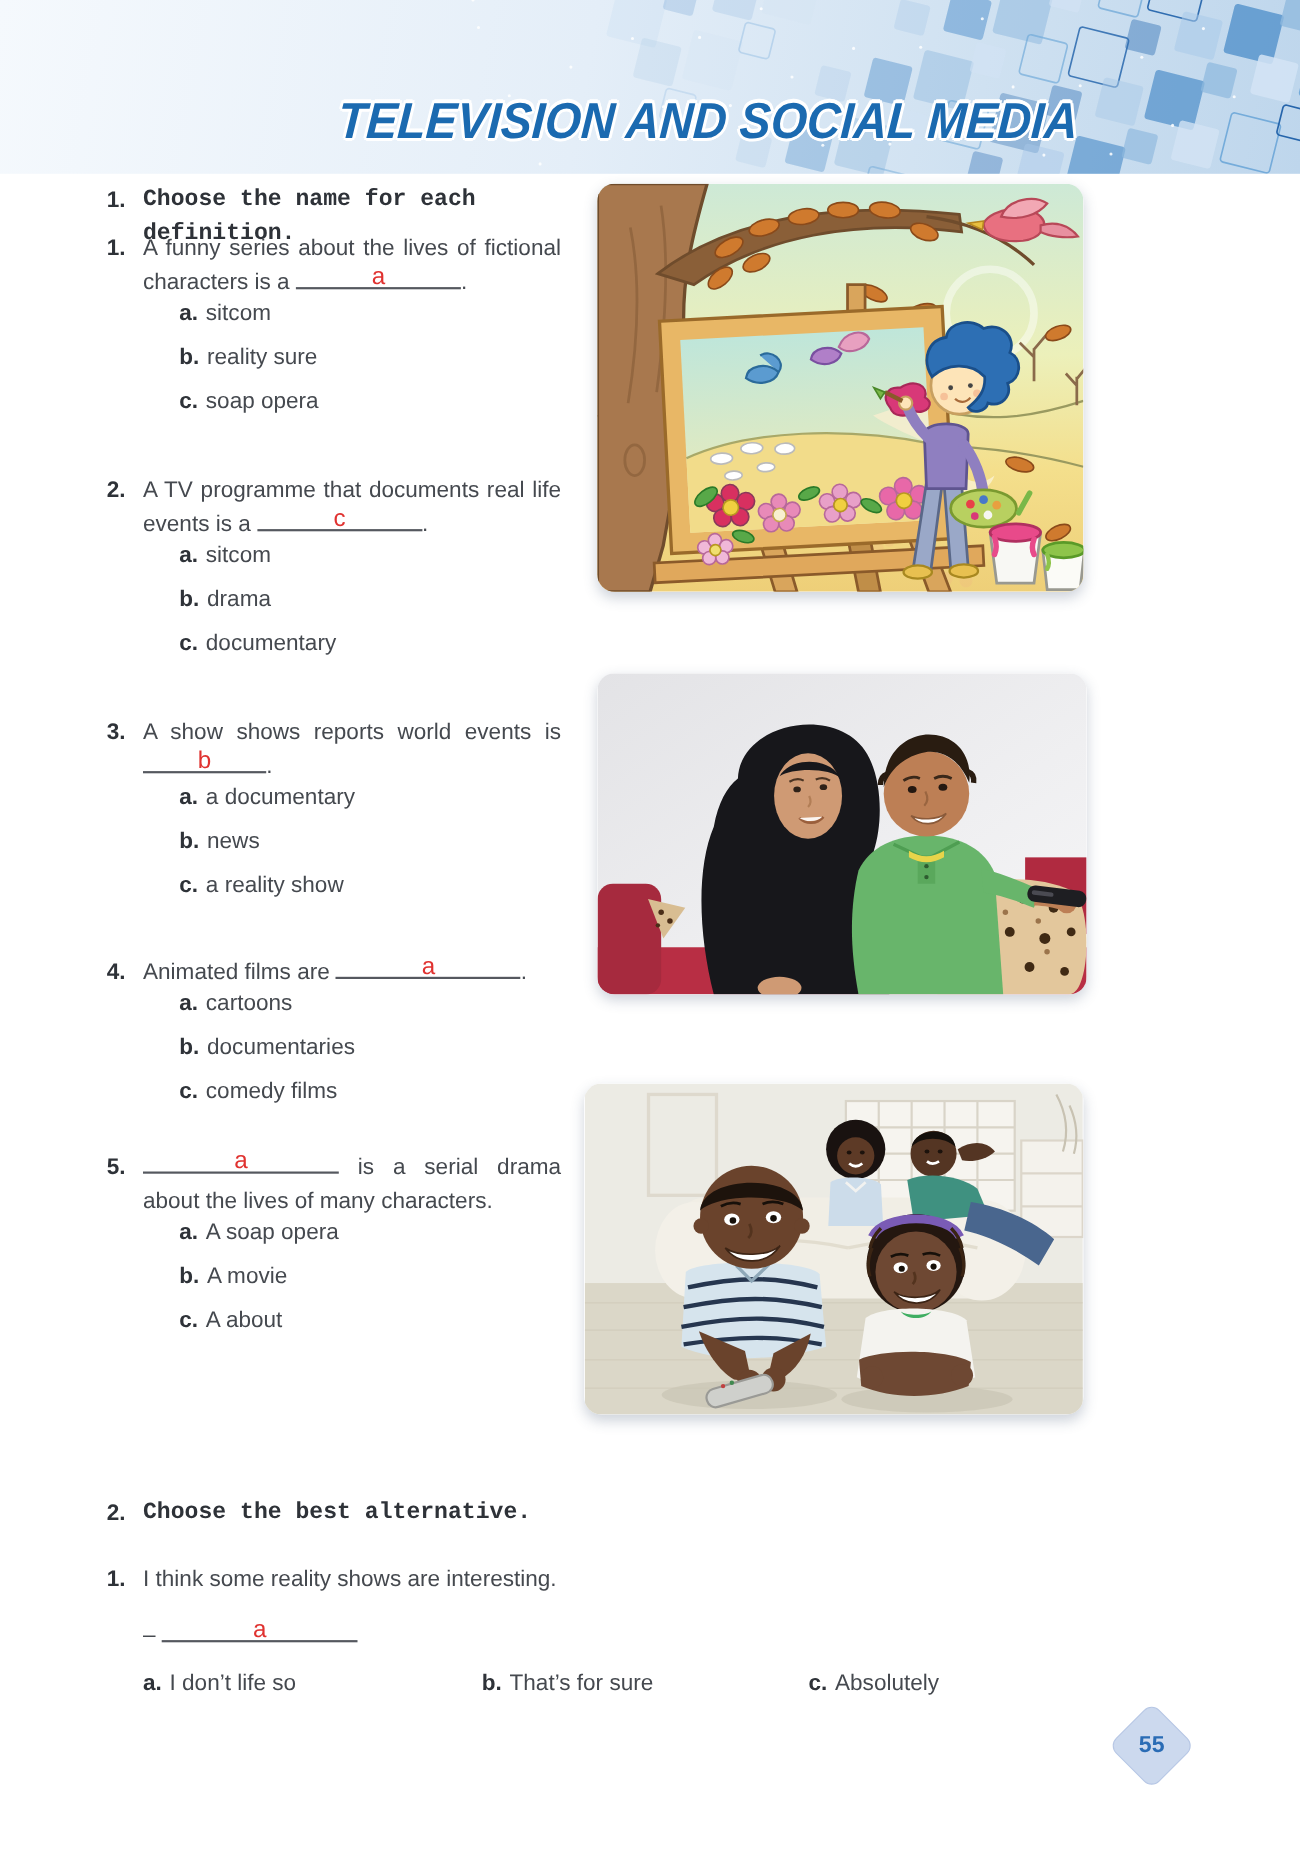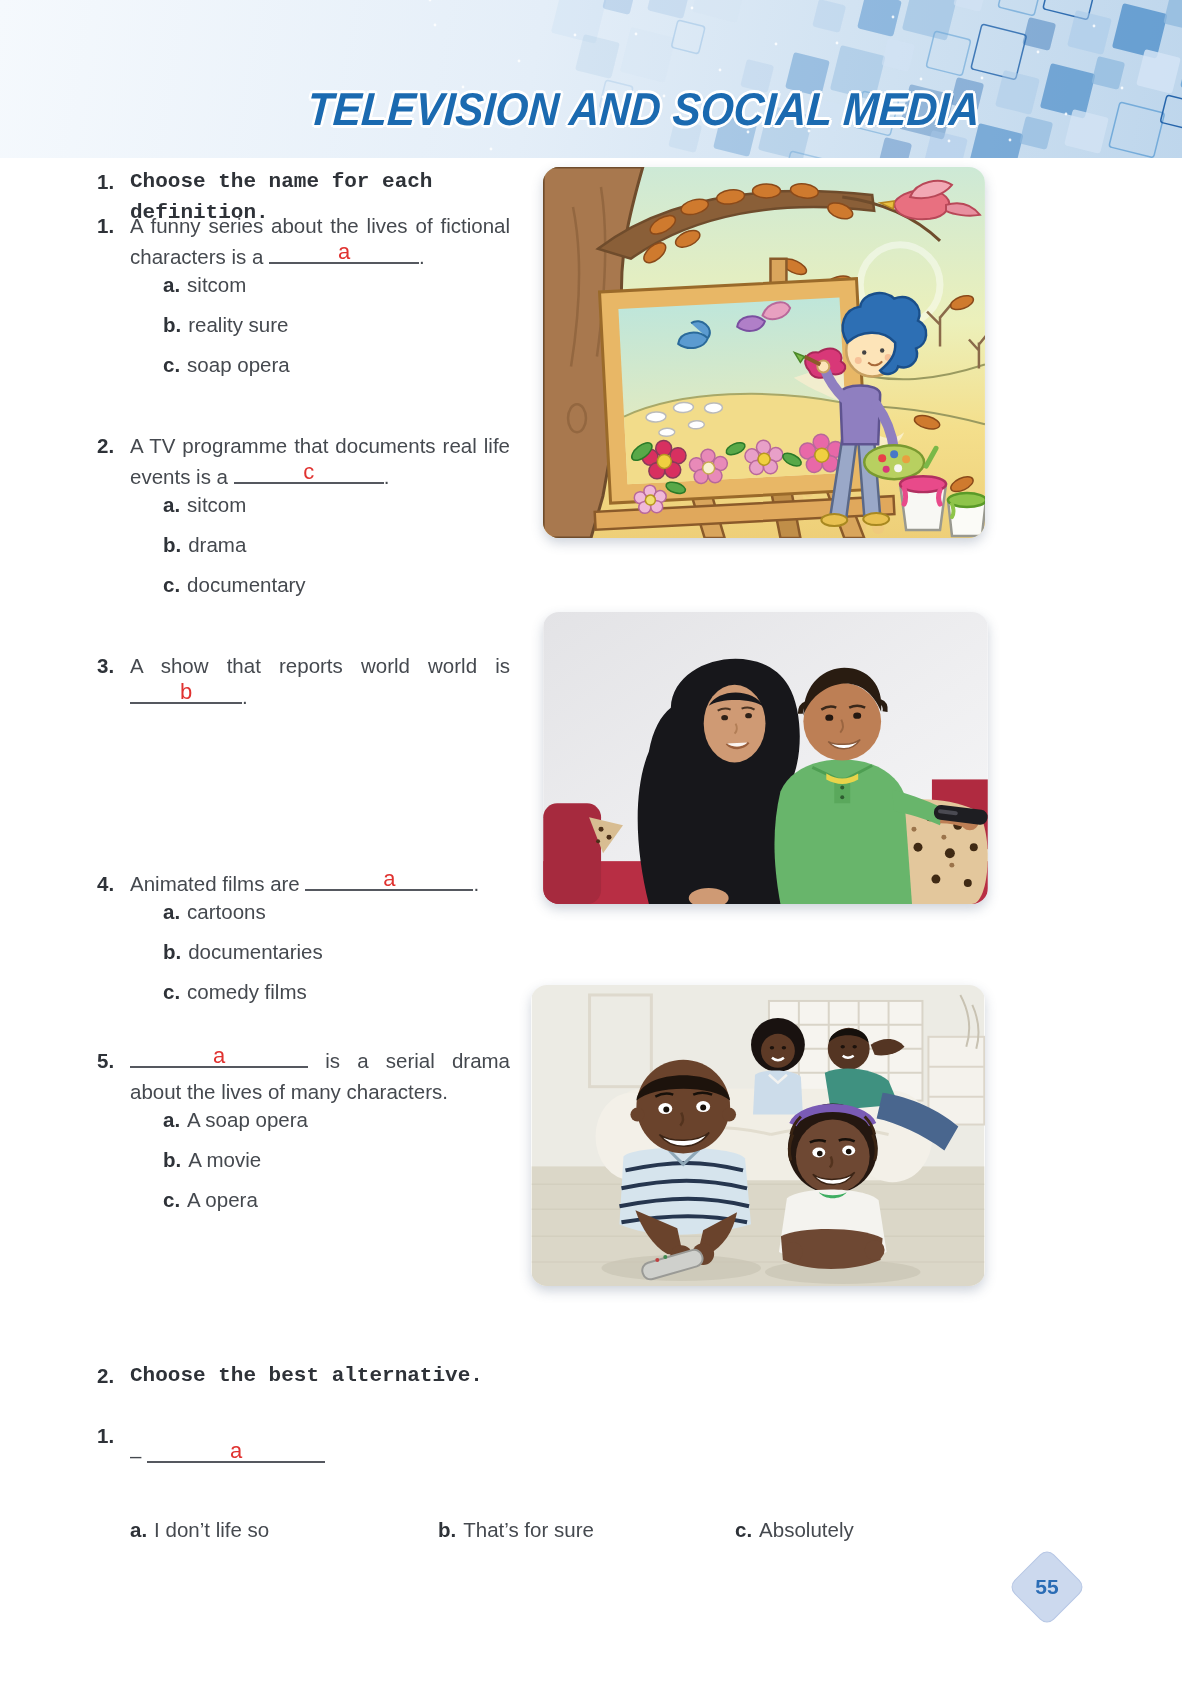--- a/index.html
+++ b/index.html
@@ -193,22 +193,27 @@
         <div class="opt"><b>a.</b><span>sitcom</span></div>
         <div class="opt"><b>b.</b><span>drama</span></div>
         <div class="opt"><b>c.</b><span>documentary</span></div>
       </div>
     </div>
   </div>
 
   <div class="block" style="top:650px">
     <span class="num">3.</span>
     <div class="body">
-      <p class="qtext"><span>A show that reports world world is</span>
+      <p class="qtext"><span>A show shows reports world events is</span>
         <span class="blank" style="width:112px"><i class="ans">b</i></span><span>.</span></p>
+      <div class="opts">
+        <div class="opt"><b>a.</b><span>a documentary</span></div>
+        <div class="opt"><b>b.</b><span>news</span></div>
+        <div class="opt"><b>c.</b><span>a reality show</span></div>
+      </div>
     </div>
   </div>
 
   <div class="block" style="top:868px">
     <span class="num">4.</span>
     <div class="body">
       <p class="qtext noj"><span>Animated films are</span>
         <span class="blank" style="width:168px"><i class="ans">a</i></span><span>.</span></p>
       <div class="opts">
         <div class="opt"><b>a.</b><span>cartoons</span></div>
@@ -219,33 +224,34 @@
   </div>
 
   <div class="block" style="top:1045px">
     <span class="num">5.</span>
     <div class="body">
       <p class="qtext"><span class="blank" style="width:178px"><i class="ans">a</i></span>
         <span>is a serial drama about the lives of many characters.</span></p>
       <div class="opts">
         <div class="opt"><b>a.</b><span>A soap opera</span></div>
         <div class="opt"><b>b.</b><span>A movie</span></div>
-        <div class="opt"><b>c.</b><span>A opera</span></div>
+        <div class="opt"><b>c.</b><span>A about</span></div>
       </div>
     </div>
   </div>
 
   <section class="block wide sec-head" style="top:1360px">
     <span class="num">2.</span>
     <div class="body">Choose the best alternative.</div>
   </section>
 
   <div class="block wide" style="top:1420px">
     <span class="num">1.</span>
     <div class="body">
+      <p class="qtext noj">I think some reality shows are interesting.</p>
       <p class="qtext noj" style="margin-top:20px"><span>–</span>
         <span class="blank" style="width:178px"><i class="ans">a</i></span></p>
     </div>
   </div>
 
   <div class="optrow">
     <span class="o" style="left:33px"><b>a.</b><span>I don’t life so</span></span>
     <span class="o" style="left:341px"><b>b.</b><span>That’s for sure</span></span>
     <span class="o" style="left:638px"><b>c.</b><span>Absolutely</span></span>
   </div>

